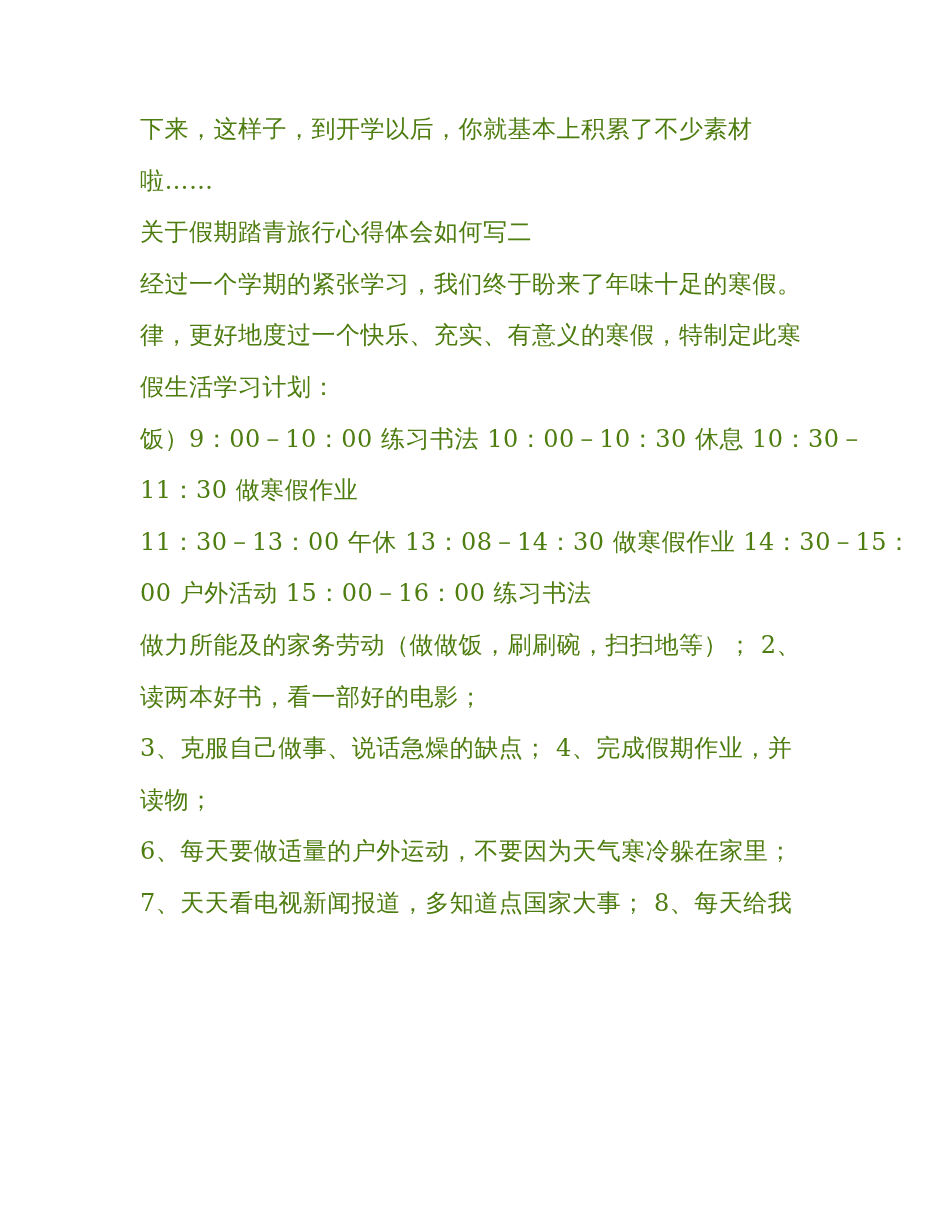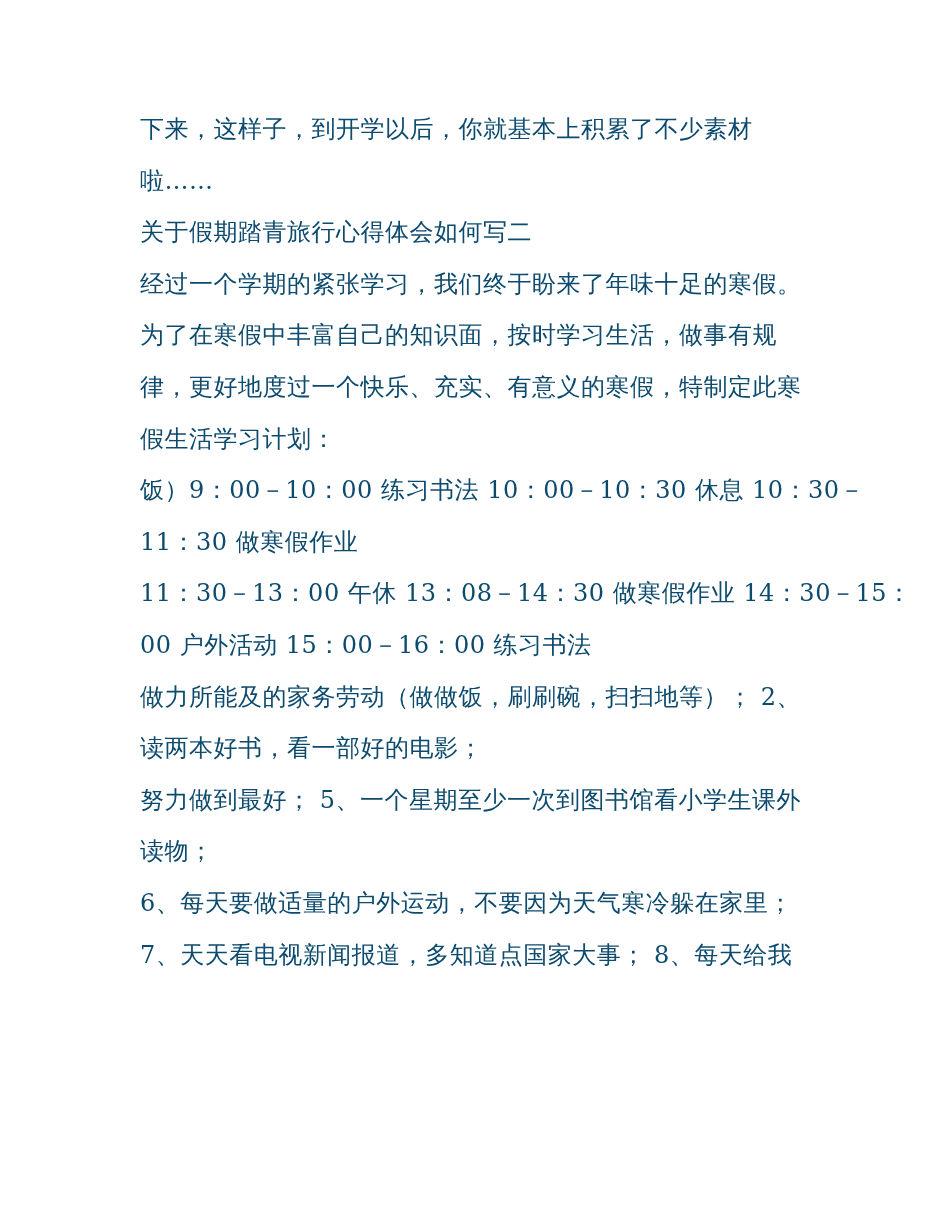--- a/index.html
+++ b/index.html
@@ -26,41 +26,40 @@
       left: 140px;
       top: 104px;
       width: 690px;
     }
     .line {
       display: block;
       height: 51.6px;
       line-height: 51.6px;
       font-family: "DejaVu Serif", "Liberation Serif", serif;
       font-size: 24px;
-      color: #0c4a6e;
+      color: #4d7c0f;
       white-space: nowrap;
       letter-spacing: 0.5px;
     }
   </style>
 </head>
 <body>
 
 <div class="page">
   <div class="content">
     <span class="line">下来，这样子，到开学以后，你就基本上积累了不少素材</span>
     <span class="line">啦……</span>
     <span class="line">关于假期踏青旅行心得体会如何写二</span>
     <span class="line">经过一个学期的紧张学习，我们终于盼来了年味十足的寒假。</span>
-    <span class="line">为了在寒假中丰富自己的知识面，按时学习生活，做事有规</span>
     <span class="line">律，更好地度过一个快乐、充实、有意义的寒假，特制定此寒</span>
     <span class="line">假生活学习计划：</span>
     <span class="line">饭）9：00－10：00 练习书法 10：00－10：30 休息 10：30－</span>
     <span class="line">11：30 做寒假作业</span>
     <span class="line">11：30－13：00 午休 13：08－14：30 做寒假作业 14：30－15：</span>
     <span class="line">00 户外活动 15：00－16：00 练习书法</span>
     <span class="line">做力所能及的家务劳动（做做饭，刷刷碗，扫扫地等）； 2、</span>
     <span class="line">读两本好书，看一部好的电影；</span>
-    <span class="line">努力做到最好； 5、一个星期至少一次到图书馆看小学生课外</span>
+    <span class="line">3、克服自己做事、说话急燥的缺点； 4、完成假期作业，并</span>
     <span class="line">读物；</span>
     <span class="line">6、每天要做适量的户外运动，不要因为天气寒冷躲在家里；</span>
     <span class="line">7、天天看电视新闻报道，多知道点国家大事； 8、每天给我</span>
   </div>
 </div>
 
 </body></html>

